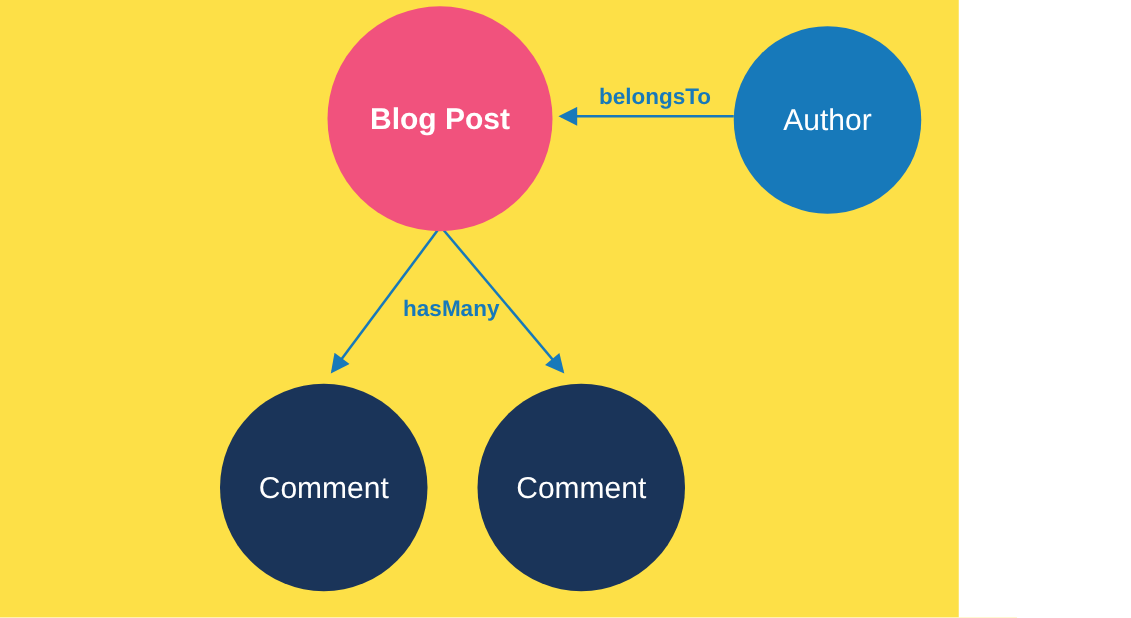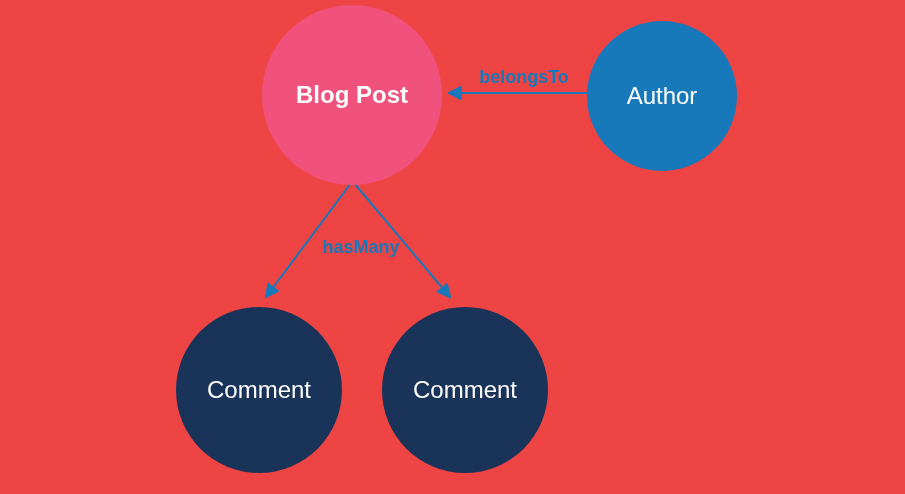--- a/index.html
+++ b/index.html
@@ -2,23 +2,23 @@
 <html><head>
 <meta charset="utf-8">
 <style>
   html, body {
     margin: 0;
     padding: 0;
     background: #ffffff;
   }
   .canvas {
     position: relative;
-    width: 905px;
+    width: 767px;
     height: 494px;
-    background: #ef4444;
+    background: #fde047;
     overflow: hidden;
     font-family: "Liberation Sans", sans-serif;
   }
   svg text {
     font-family: "Liberation Sans", sans-serif;
   }
   .node-label {
     fill: #ffffff;
     font-size: 24px;
     text-anchor: middle;

